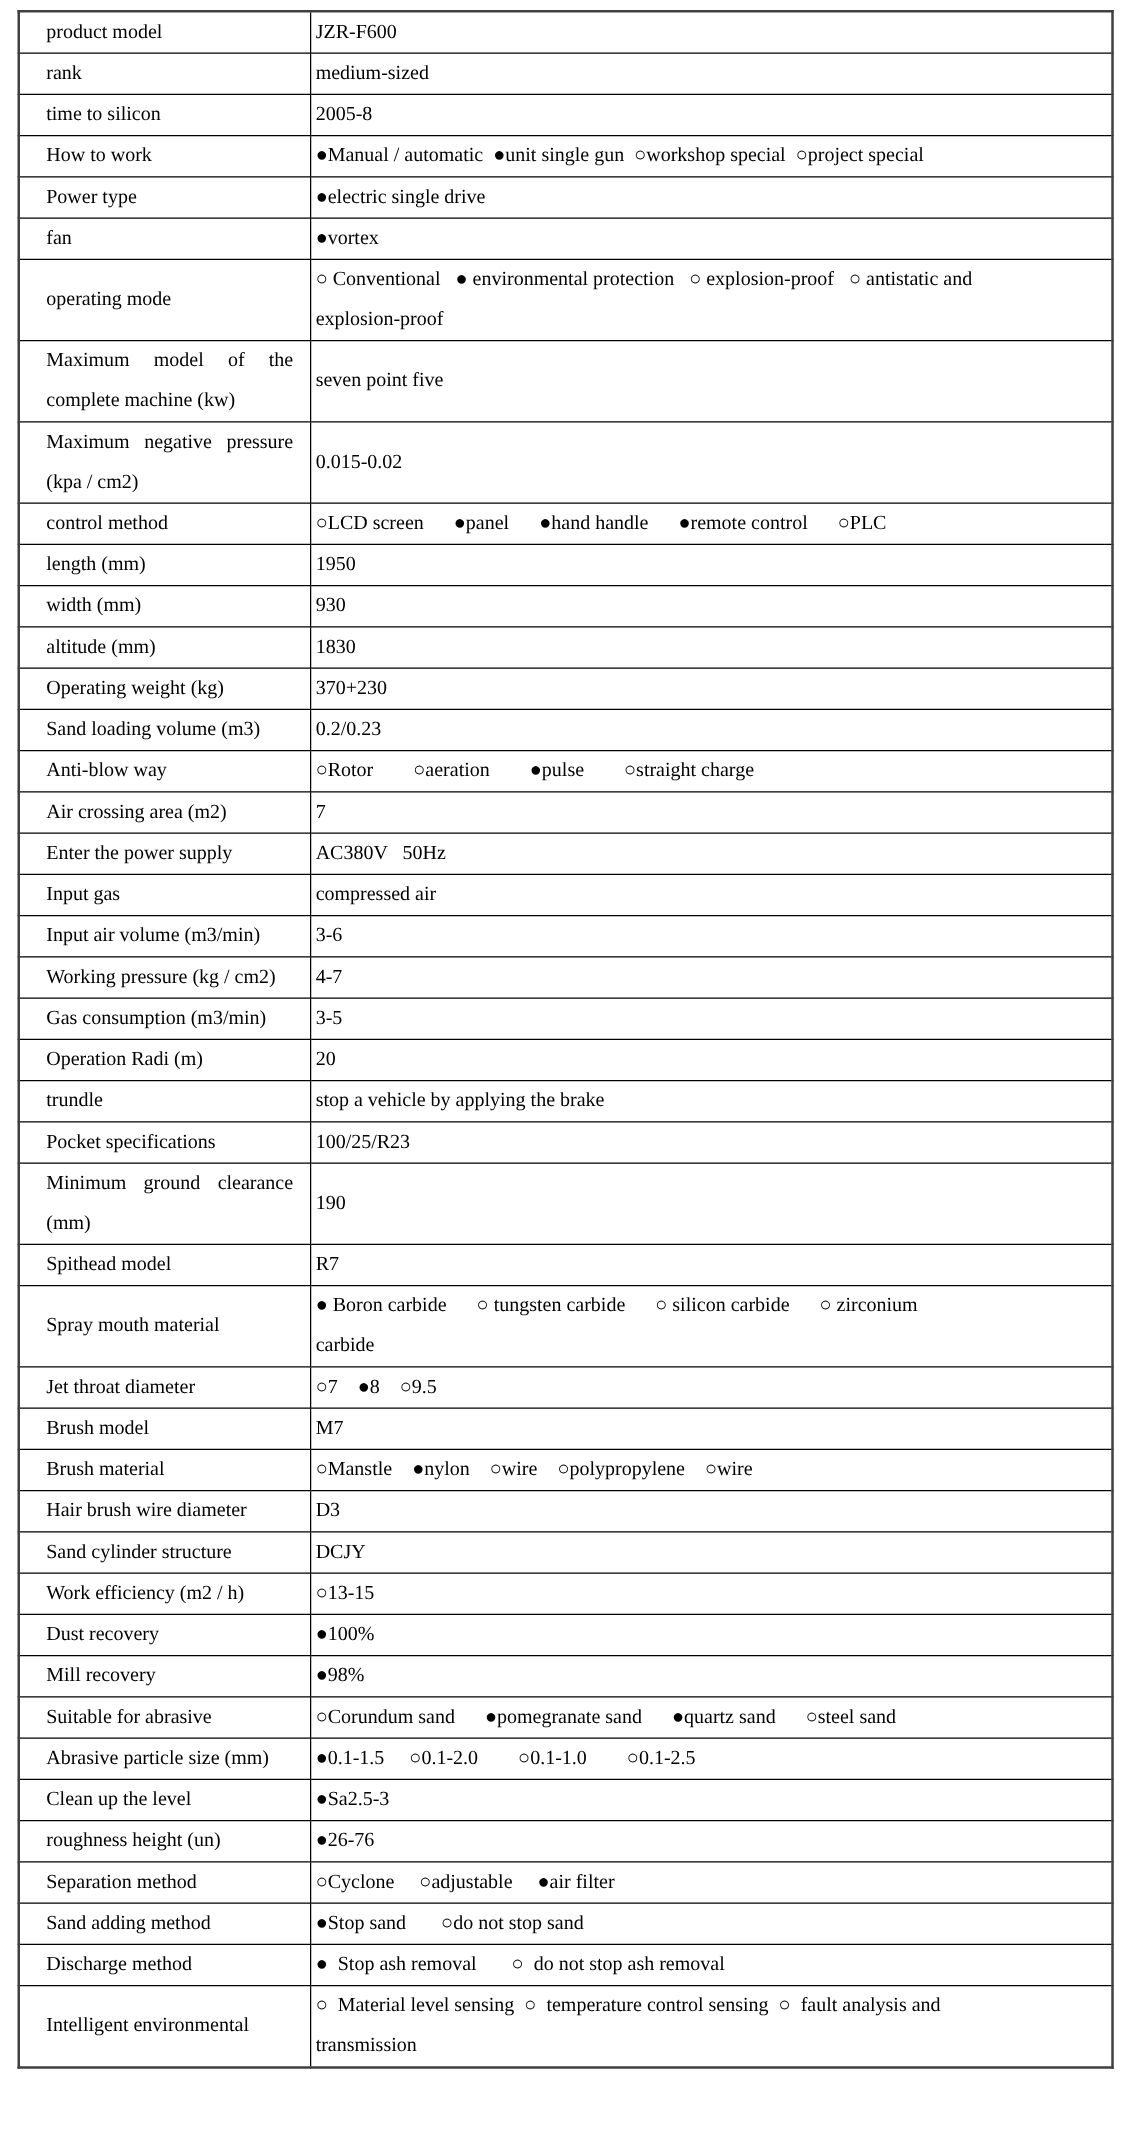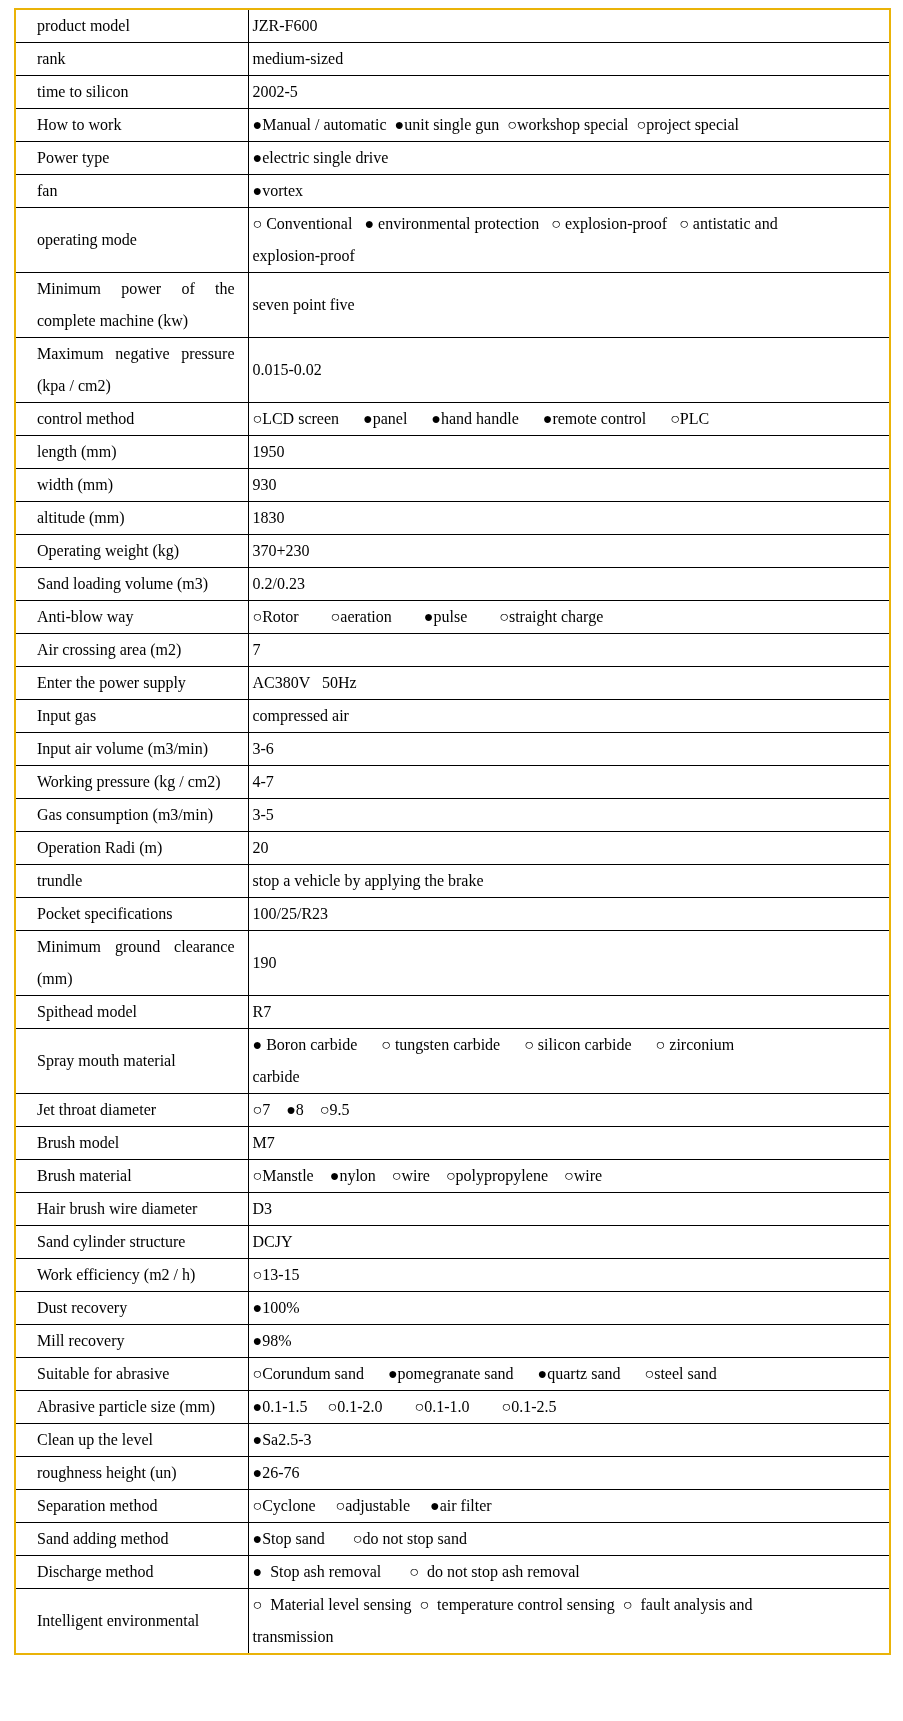--- a/index.html
+++ b/index.html
@@ -11,21 +11,21 @@
     width: 903px;
     min-height: 1721px;
   }
   .page {
     padding: 8px 14px;
   }
   table.spec-table {
     border-collapse: collapse;
     table-layout: fixed;
     width: 875px;
-    border: 2px solid #eab308;
+    border: 2px solid #404040;
     font-family: "Liberation Serif", "DejaVu Serif", serif;
     font-size: 16px;
     color: #000;
   }
   col.c-label { width: 233px; }
   col.c-value { width: 642px; }
   td {
     border: 1px solid #000;
     vertical-align: middle;
     line-height: 32px;
@@ -53,41 +53,41 @@
         <tr>
           <td class="label-cell">product model</td>
           <td class="value-cell">JZR-F600</td>
         </tr>
         <tr>
           <td class="label-cell">rank</td>
           <td class="value-cell">medium-sized</td>
         </tr>
         <tr>
           <td class="label-cell">time to silicon</td>
-          <td class="value-cell">2002-5</td>
+          <td class="value-cell">2005-8</td>
         </tr>
         <tr>
           <td class="label-cell">How to work</td>
           <td class="value-cell">●Manual / automatic  ●unit single gun  ○workshop special  ○project special</td>
         </tr>
         <tr>
           <td class="label-cell">Power type</td>
           <td class="value-cell">●electric single drive</td>
         </tr>
         <tr>
           <td class="label-cell">fan</td>
           <td class="value-cell">●vortex</td>
         </tr>
         <tr>
           <td class="label-cell">operating mode</td>
           <td class="value-cell">○ Conventional   ● environmental protection   ○ explosion-proof   ○ antistatic and
 explosion-proof</td>
         </tr>
         <tr>
-          <td class="label-cell">Minimum power of the complete machine (kw)</td>
+          <td class="label-cell">Maximum model of the complete machine (kw)</td>
           <td class="value-cell">seven point five</td>
         </tr>
         <tr>
           <td class="label-cell">Maximum negative pressure (kpa / cm2)</td>
           <td class="value-cell">0.015-0.02</td>
         </tr>
         <tr>
           <td class="label-cell">control method</td>
           <td class="value-cell">○LCD screen      ●panel      ●hand handle      ●remote control      ○PLC</td>
         </tr>

